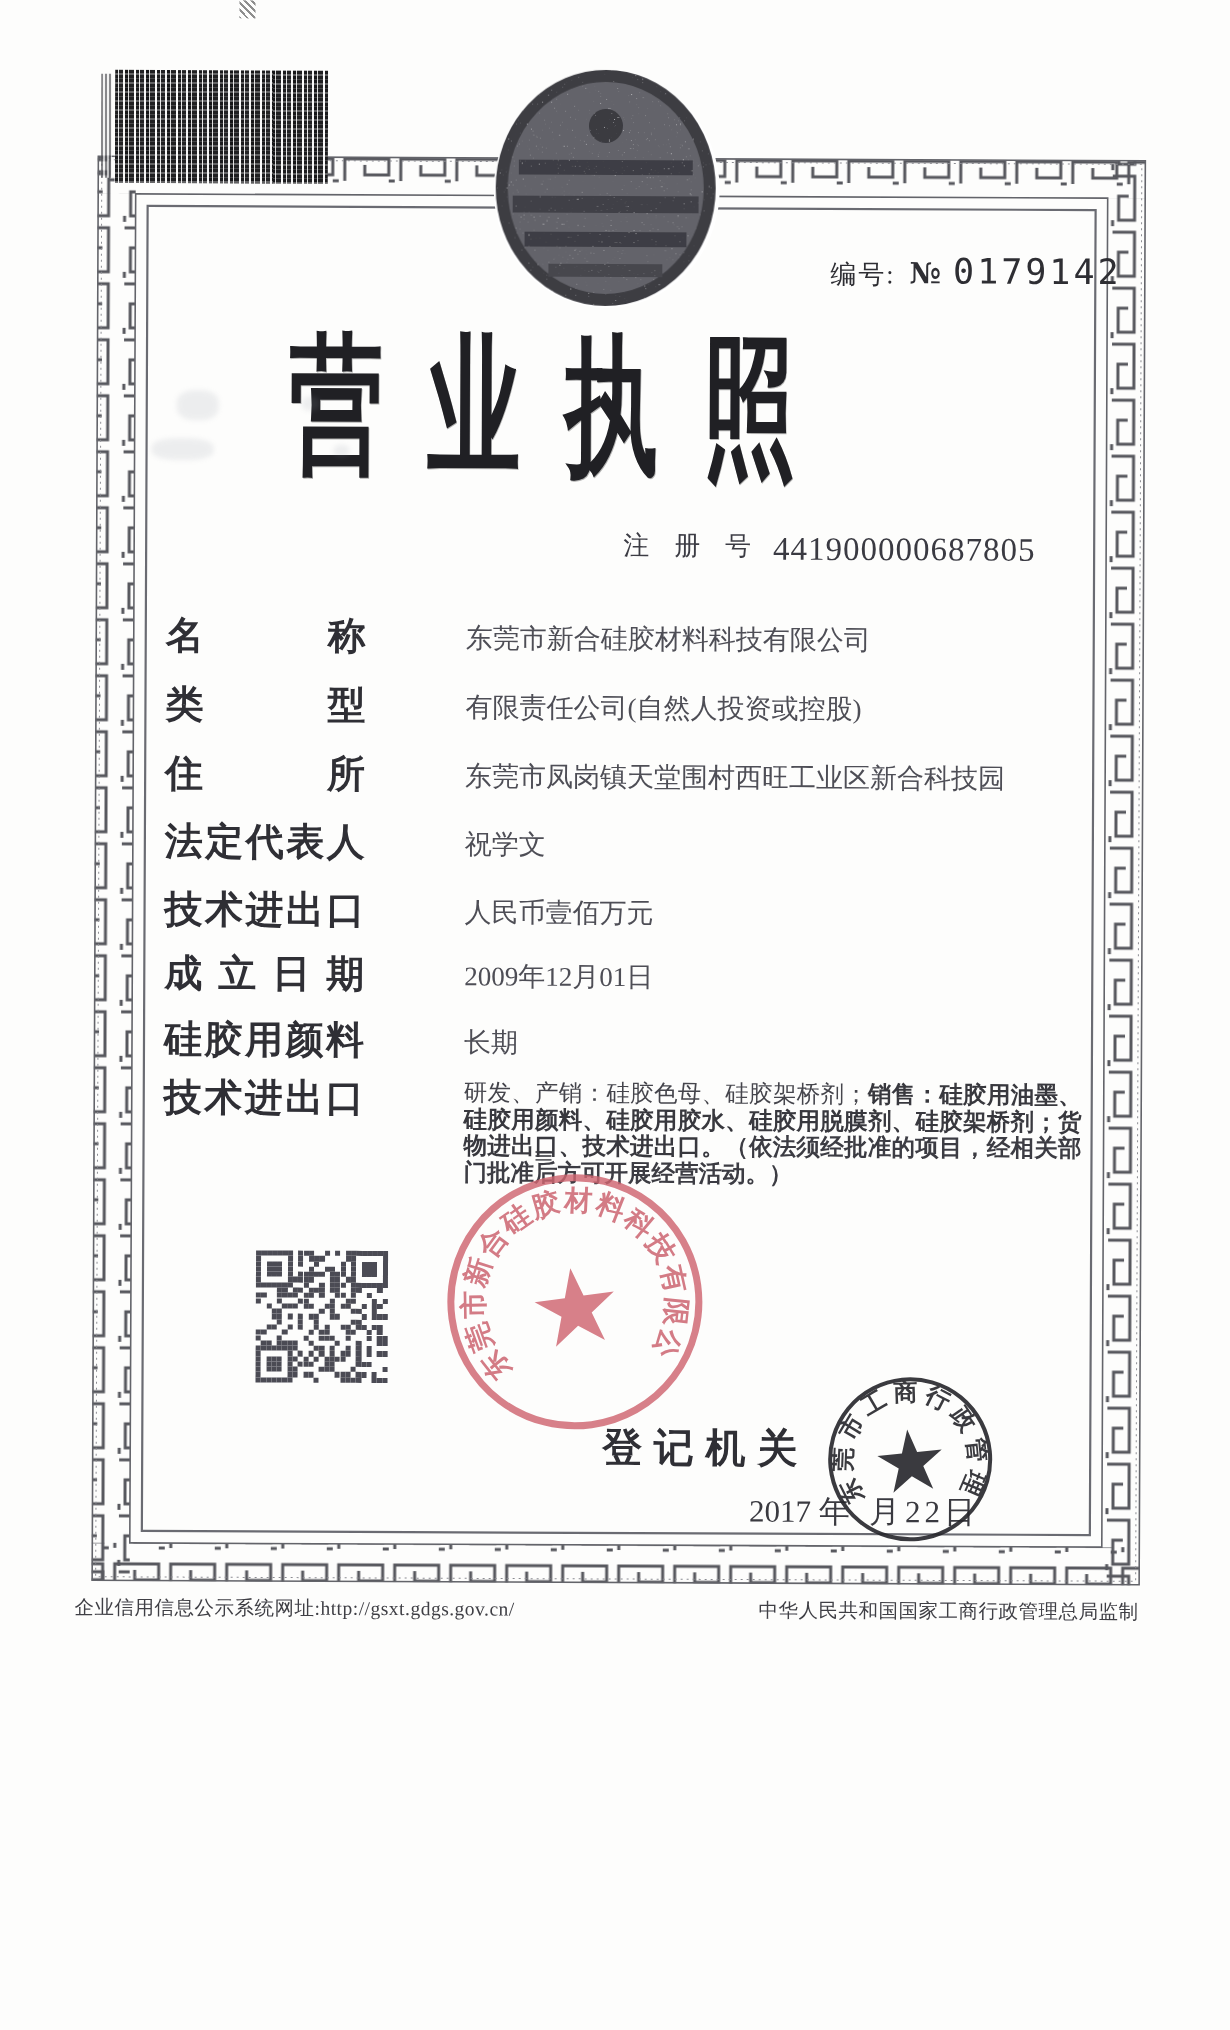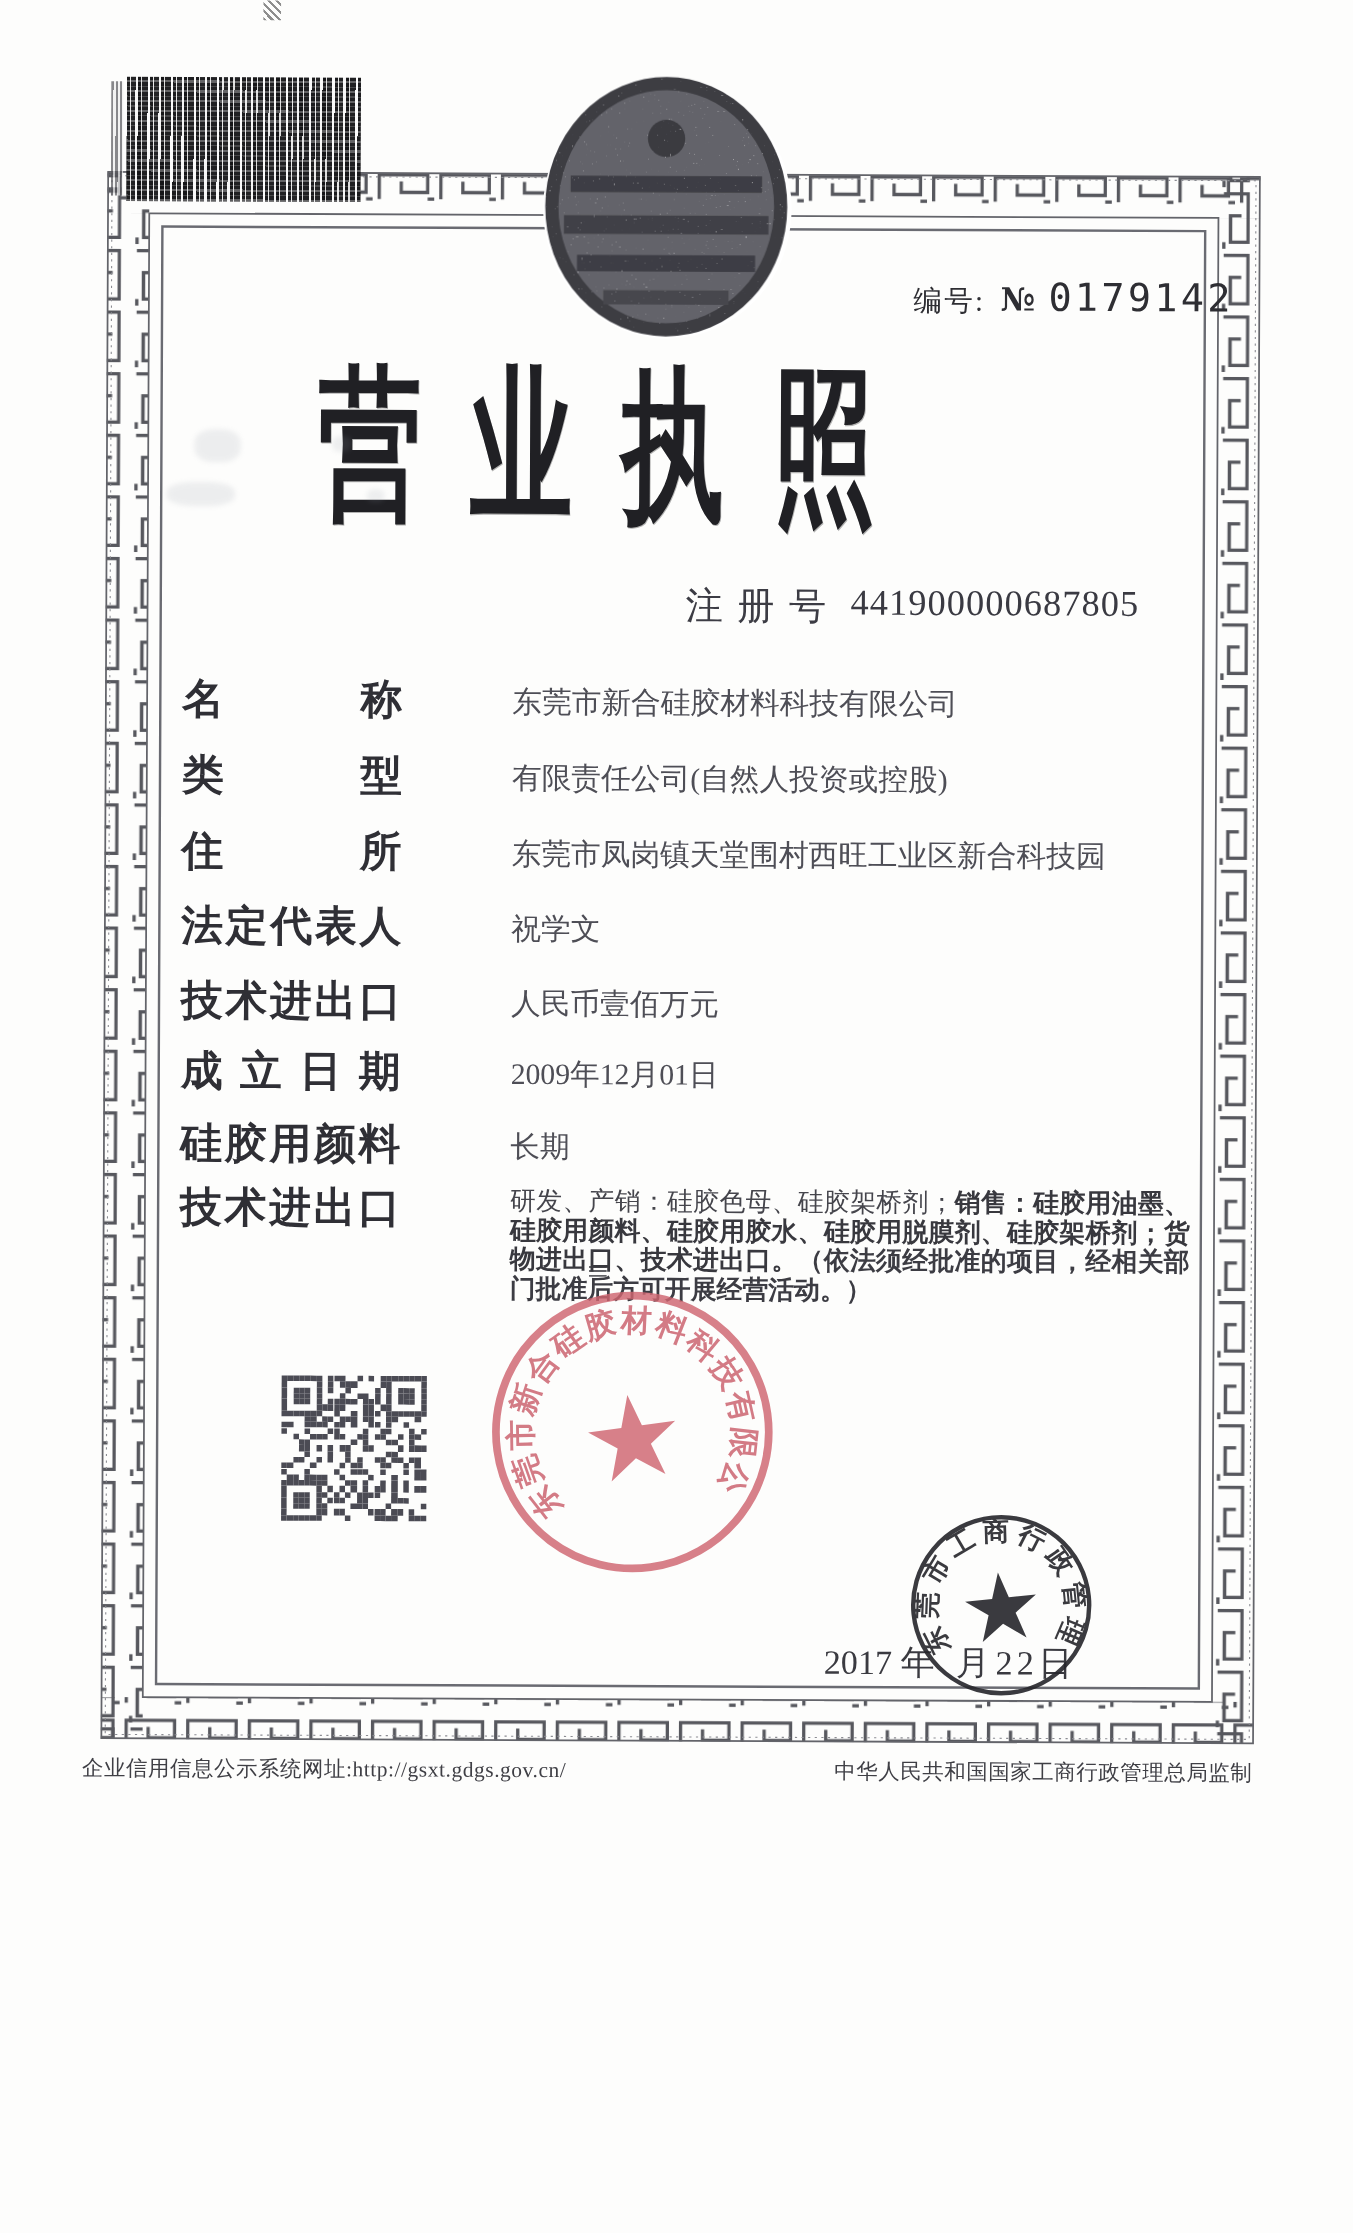--- a/index.html
+++ b/index.html
@@ -26,21 +26,21 @@
   .serial .digits{font-family:"DejaVu Sans Mono",monospace;font-size:35px;letter-spacing:3px;}
 
   
   .title{position:absolute;left:288px;top:330px;z-index:2;font-family:"DejaVu Sans",sans-serif;
          font-weight:900;font-size:150px;line-height:152px;letter-spacing:72px;color:#202024;
          transform:scaleX(.62);transform-origin:left top;white-space:nowrap;
          text-shadow:1px 1px 0 rgba(40,40,40,.35);}
 
   
   .reg-line{position:absolute;left:0;top:528px;z-index:2;width:1230px;height:46px;}
-  .reg-label{position:absolute;left:622px;top:0;width:128px;font-size:34px;color:#3c3c44;
+  .reg-label{position:absolute;left:622px;top:0;width:128px;font-size:26px;color:#3c3c44;
              text-align:justify;text-align-last:justify;}
   .reg-number{position:absolute;left:772px;top:2px;font-size:33px;letter-spacing:1px;color:#3a3a42;
               font-family:"Liberation Serif",serif;}
 
   
   .row{position:absolute;left:0;width:1230px;z-index:2;}
   .f-label{position:absolute;left:165px;top:0;width:200px;font-size:38px;font-weight:700;color:#2f2f35;
            text-align:justify;text-align-last:justify;}
   .f-value{position:absolute;left:465px;top:10px;width:650px;font-size:27px;color:#4e4e56;line-height:34px;}
   .row-scope .f-value{top:6px;width:618px;font-size:23.5px;line-height:26.5px;color:#45454c;text-align:justify;}
@@ -471,20 +471,21 @@
         <i style="left:58.1px;top:126.7px"></i>
         <i style="left:84.5px;top:126.7px"></i>
         <i style="left:89.8px;top:126.7px"></i>
         <i style="left:95.0px;top:126.7px"></i>
         <i style="left:100.3px;top:126.7px"></i>
         <i style="left:116.2px;top:126.7px"></i>
         <i style="left:121.4px;top:126.7px"></i>
         <i style="left:126.7px;top:126.7px"></i>
       </div>
 
+  <div class="registrar-label">登记机关</div>
   <div class="date-line">
     <span class="d-year">2017 年</span>
     <span class="d-month">月</span>
     <span class="d-day">22日</span>
   </div>
 
   <div class="footer-left">企业信用信息公示系统网址:http://gsxt.gdgs.gov.cn/</div>
   <div class="footer-right">中华人民共和国国家工商行政管理总局监制</div>
 
   <svg class="seal-svg" width="1230" height="2030">

